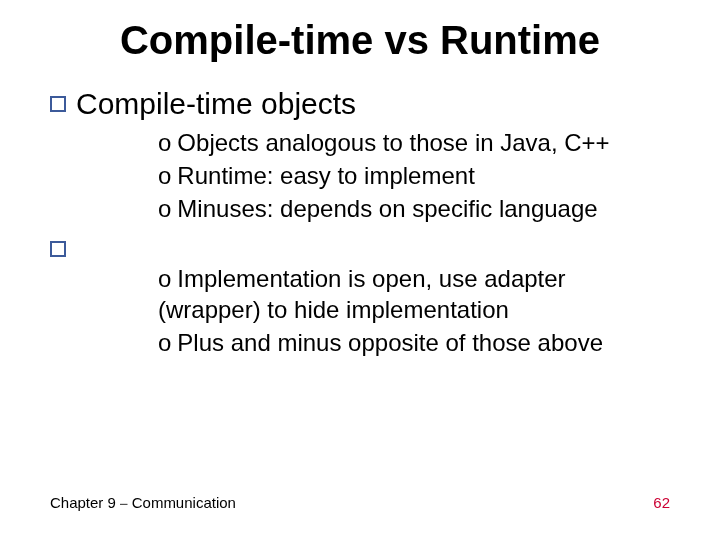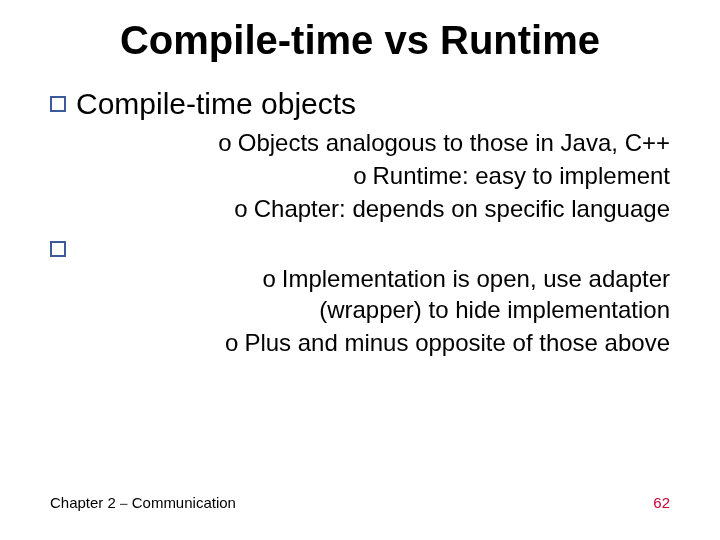--- a/index.html
+++ b/index.html
@@ -1,19 +1,18 @@
 <!DOCTYPE html>
 <html><head>
   <meta charset="utf-8">
   <style>
     * {
       margin: 0;
       padding: 0;
       box-sizing: border-box;
-      text-align: right;
     }
     body {
       width: 720px;
       height: 540px;
       background: #ffffff;
       font-family: "Comic Sans MS", "Comic Sans", cursive, sans-serif;
       color: #000000;
       position: relative;
       padding: 18px 50px 0 50px;
     }
@@ -78,35 +77,35 @@
     <span>Compile-time objects</span>
   </div>
   <ul class="sub-list">
     <li>
       <span class="sub-bullet">o</span><span>Objects analogous to those in Java, C++</span>
     </li>
     <li>
       <span class="sub-bullet">o</span><span>Runtime: easy to implement</span>
     </li>
     <li>
-      <span class="sub-bullet">o</span><span>Chapter: depends on specific language</span>
+      <span class="sub-bullet">o</span><span>Minuses: depends on specific language</span>
     </li>
   </ul>
 </div>
 
 <div class="section">
   <div class="section-heading">
     <span class="square-bullet"></span>
   </div>
   <ul class="sub-list">
     <li>
       <span class="sub-bullet">o</span><span>Implementation is open, use adapter (wrapper) to hide implementation</span>
     </li>
     <li>
       <span class="sub-bullet">o</span><span>Plus and minus opposite of those above</span>
     </li>
   </ul>
 </div>
 
 <div class="footer">
-  <span class="footer-left">Chapter 2 ⎯ Communication</span>
+  <span class="footer-left">Chapter 9 ⎯ Communication</span>
   <span class="footer-right">62</span>
 </div>
 
 </body></html>

